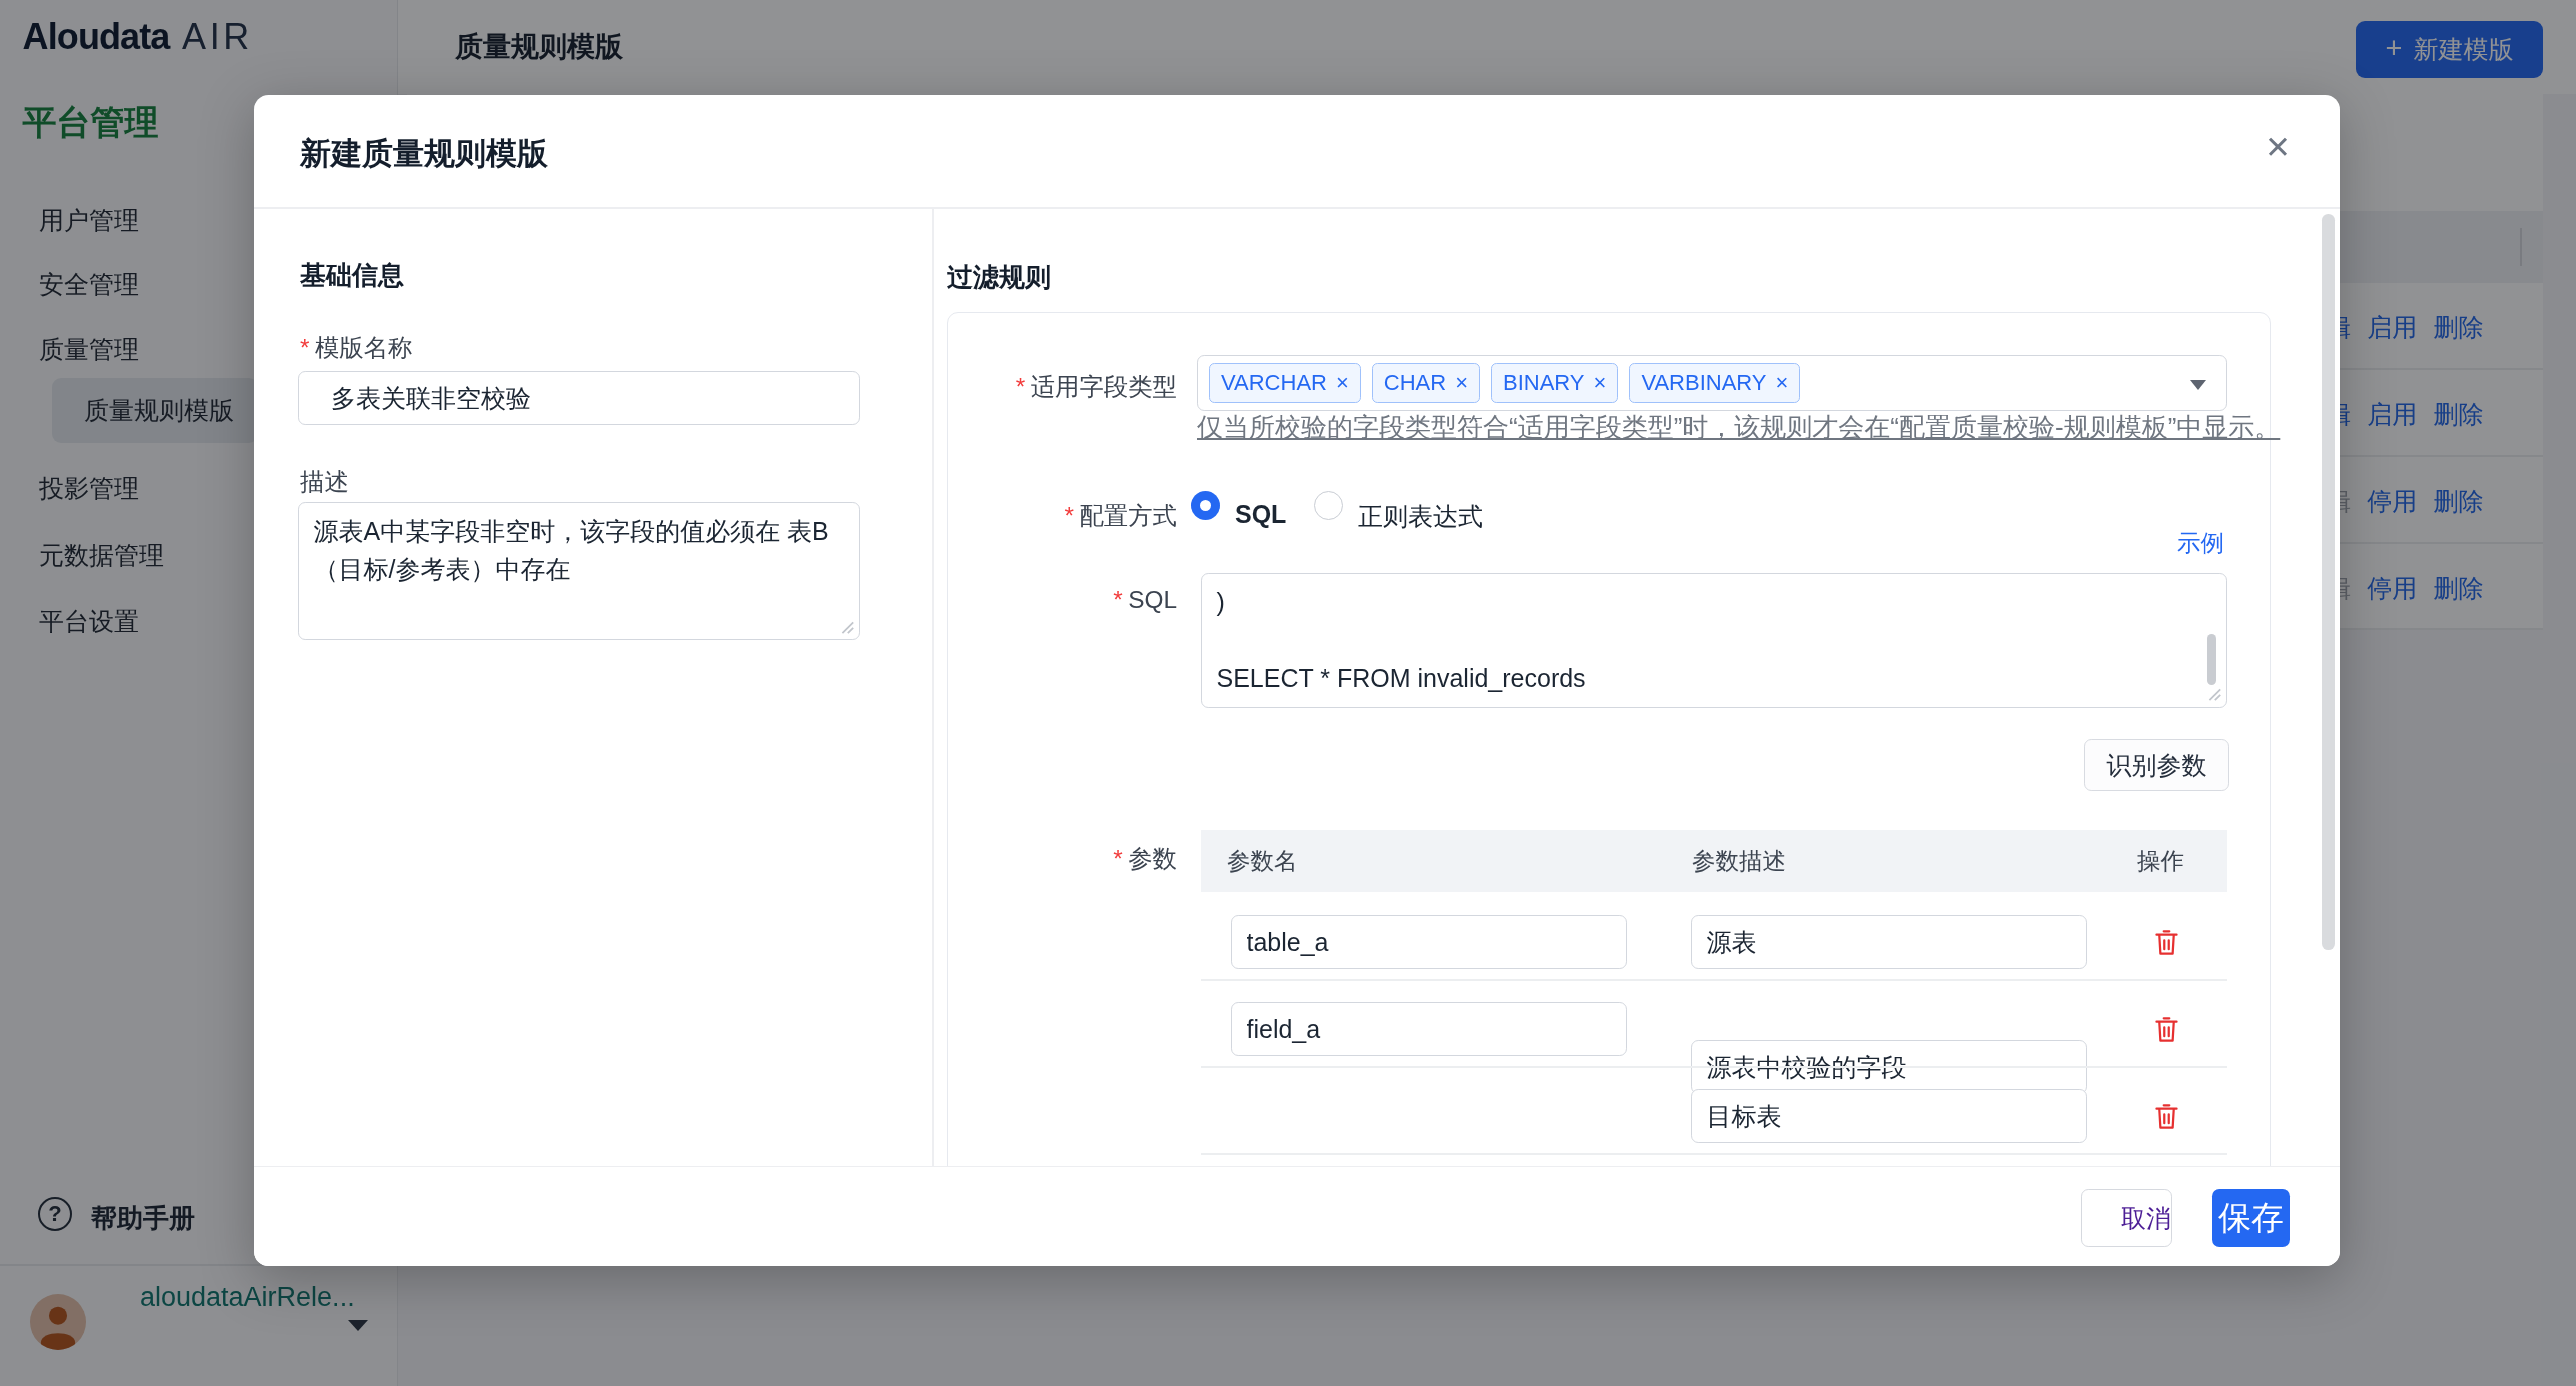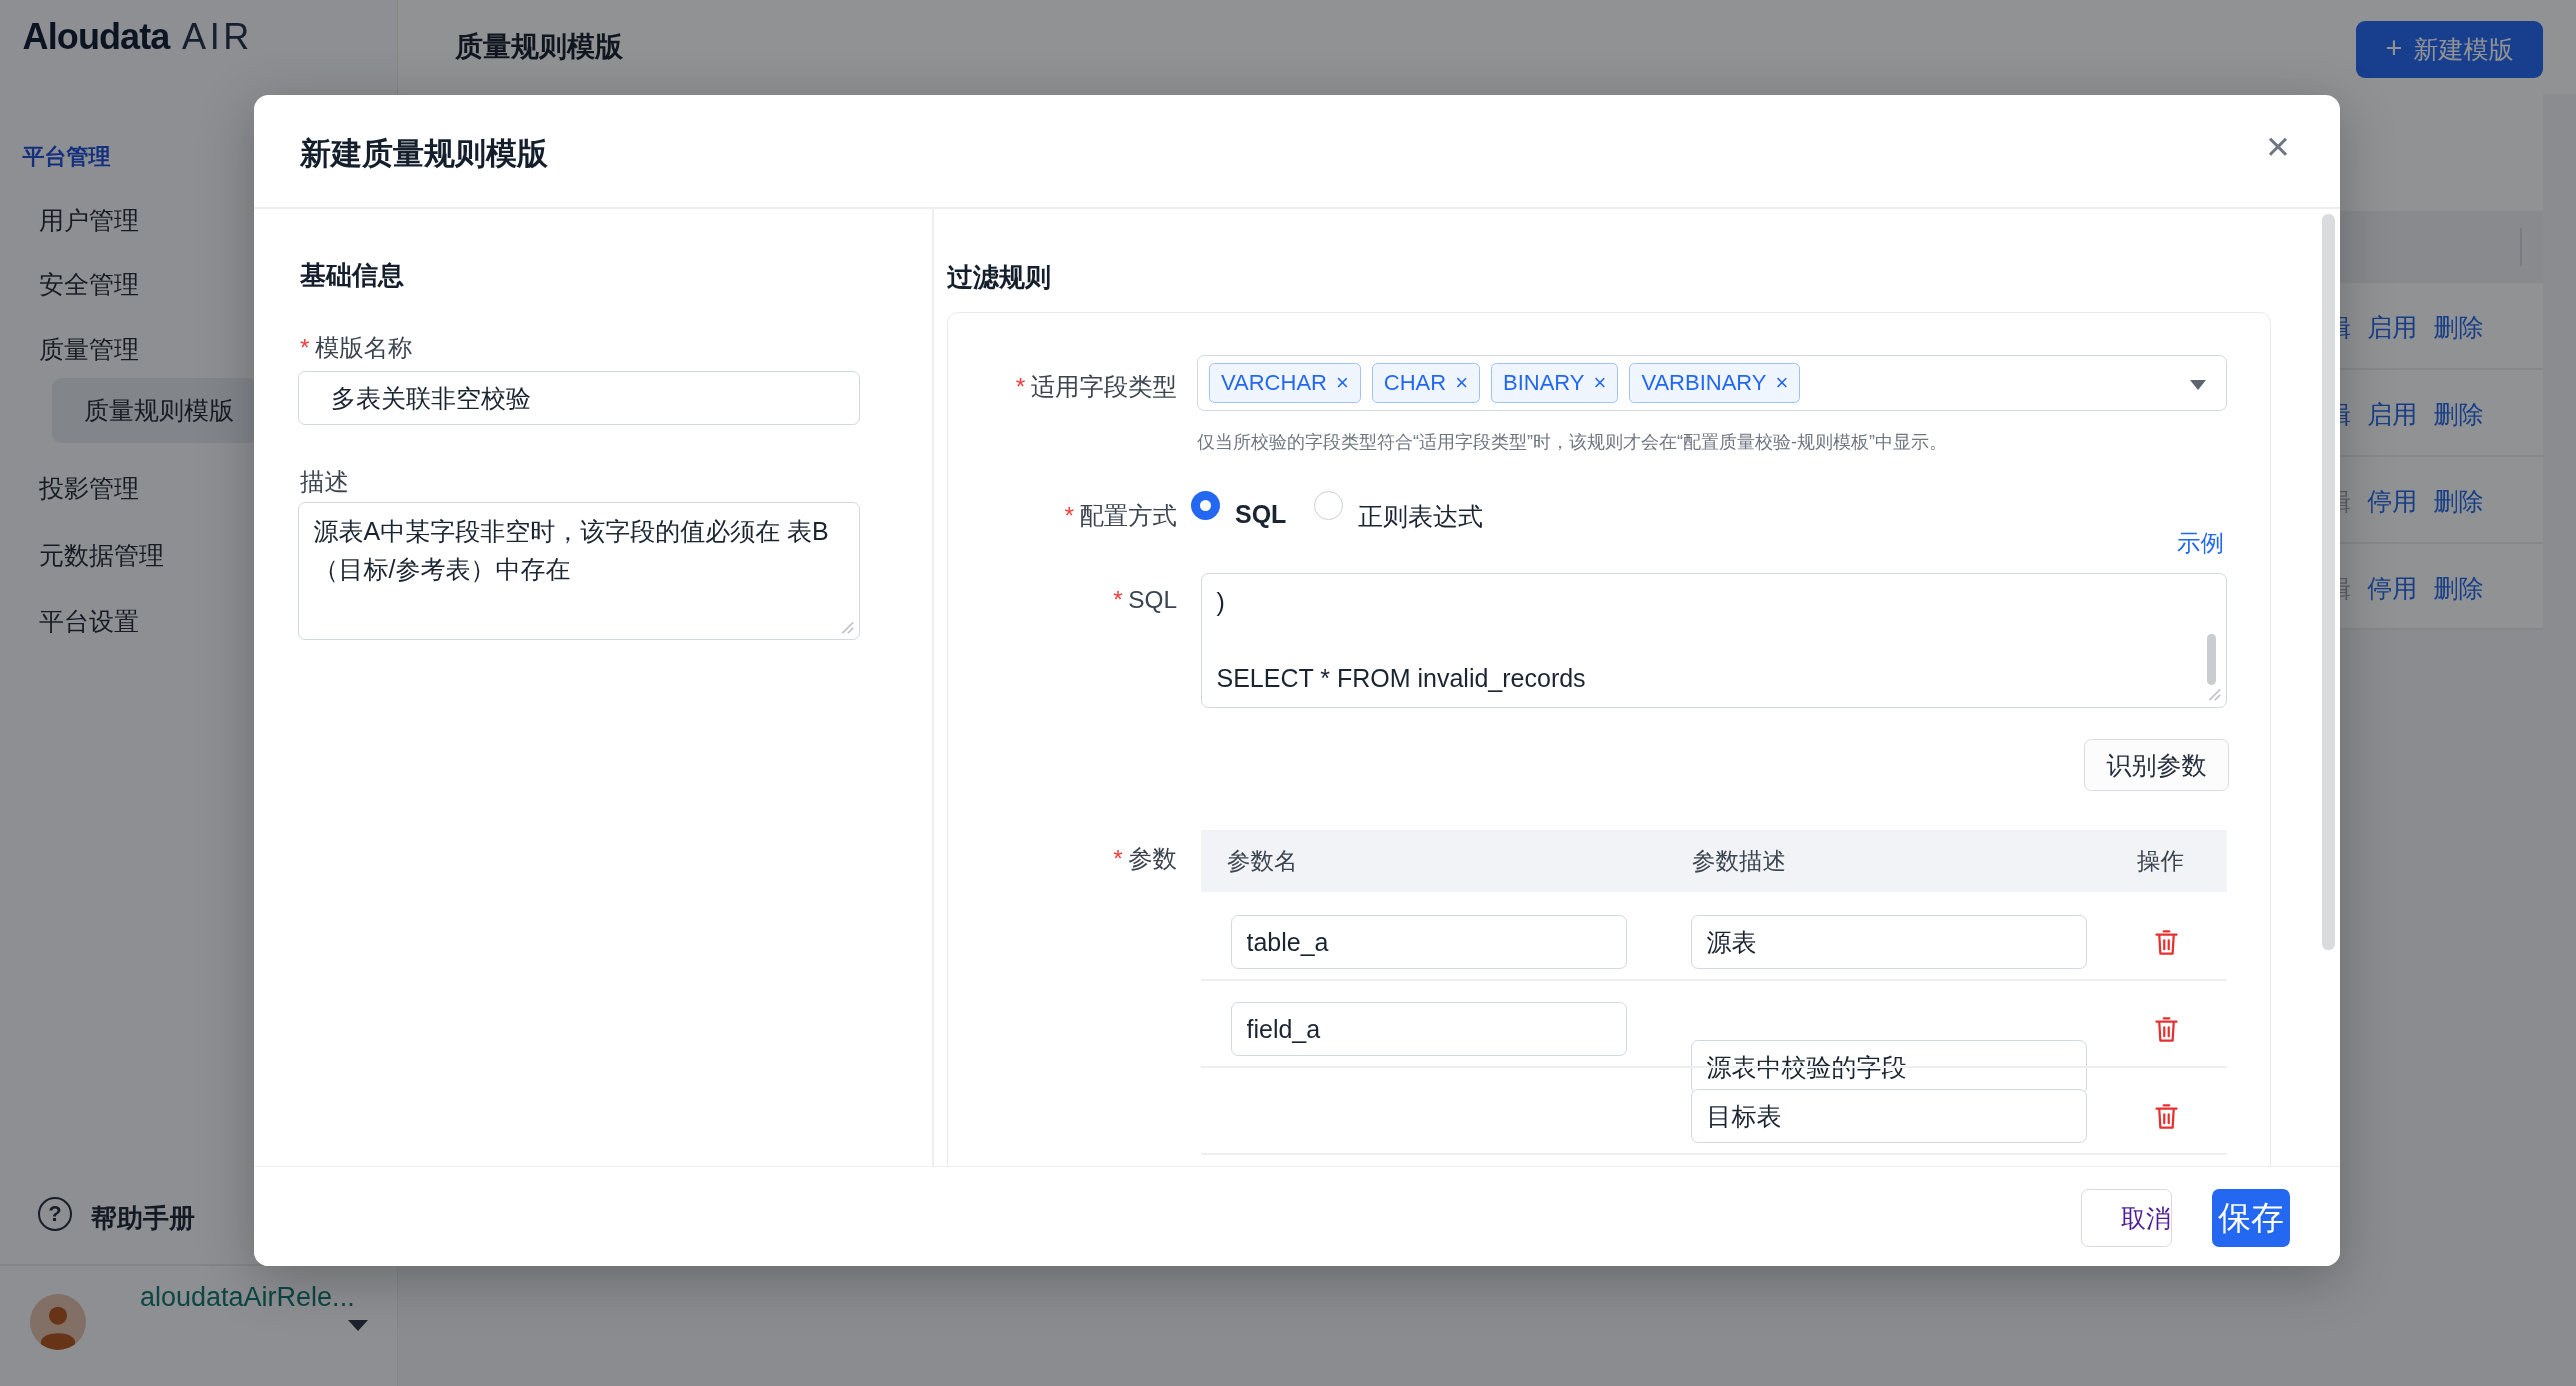--- a/index.html
+++ b/index.html
@@ -24,21 +24,21 @@
   .bg-sep { position:absolute; left:416px; width:2127px; height:1.8px; background:#ecedef; }
   .bg-row { position:absolute; left:2301px; font-size:25px; white-space:nowrap; }
   .bg-row span { display:inline-block; margin-right:16.3px; color:#2166e8; cursor:pointer; }
   .bg-row span.dis { color:#a0a5ad; }
 
   
   .sidebar { position:absolute; left:0; top:0; width:398px; height:1387px; background:#f9fafb; border-right:1.8px solid #e6e8ec; }
   .logo { position:absolute; left:22.6px; top:16.3px; white-space:nowrap; }
   .logo .brand { font-size:36px; font-weight:800; color:#0d1b31; letter-spacing:-0.9px; }
   .logo .suffix { font-size:36px; font-weight:300; color:#223048; letter-spacing:3.6px; margin-left:12.7px; }
-  .side-group { position:absolute; left:22.6px; top:100px; font-size:22px; font-weight:bold; color:#1d4ed8;margin-top:42px; }
+  .side-group { position:absolute; left:22.6px; top:100px; font-size:34px; font-weight:bold; color:#15803d; }
   .side-item { position:absolute; left:39px; font-size:25px; color:#1f2733; cursor:pointer; }
   .side-pill { position:absolute; left:52px; top:378px; width:206px; height:65px; background:#e4e8ed; border-radius:9px; cursor:pointer; }
   .side-pill .txt { position:absolute; left:32px; top:0; line-height:65px; font-size:25px; color:#1f2733; }
   .help-icon { position:absolute; left:38px; top:1197px; width:34px; height:34px; border:2.7px solid #222c3a; border-radius:50%;
                font-size:22px; font-weight:bold; color:#222c3a; text-align:center; line-height:29px; }
   .help-label { position:absolute; left:91px; top:1201px; font-size:26px; font-weight:600; color:#1c2634; }
   .side-divider { position:absolute; left:0; top:1264px; width:398px; height:1.8px; background:#e6e8ec; }
   .avatar { position:absolute; left:30px; top:1294px; width:56px; height:56px; border-radius:50%; background:#e3bfa9; overflow:hidden; cursor:pointer; }
   .username { position:absolute; left:102px; top:1282px; font-size:27px; color:#0f766e; cursor:pointer;margin-left:38px; }
   .user-caret { position:absolute; left:348px; top:1320px; width:0; height:0; border-left:10px solid transparent;
@@ -62,21 +62,21 @@
          font-family:"Liberation Sans","DejaVu Sans",sans-serif; padding:0 14.5px; outline:none; position:absolute; }
   textarea.inp { padding:9px 14.5px; line-height:38px; resize:none; overflow:hidden; }
 
   .ms-box { position:absolute; left:943px; top:260px; width:1030px; height:56px; border:1.8px solid #d3d7de; border-radius:7.2px;
             background:#fff; display:flex; align-items:center; padding:0 36px 0 11px; gap:11px; cursor:pointer; }
   .tag { height:40px; background:#f0f6ff; border:1.8px solid #9fc1fb; border-radius:5.4px; color:#2468F2; font-size:22px;
          display:flex; align-items:center; padding:18px 11px; gap:9px; white-space:nowrap; }
   .tag .x { font-size:22px; line-height:1; cursor:pointer; }
   .ms-caret { position:absolute; right:20px; top:23.5px; width:0; height:0; border-left:8.1px solid transparent;
               border-right:8.1px solid transparent; border-top:10px solid #5d6470; }
-  .hint { position:absolute; left:943px; top:335px; font-size:18px; color:#6f7680; }
+  .hint { position:absolute; left:943px; top:315px; font-size:26px; color:#6f7680;text-decoration:underline; }
 
   .radio { position:absolute; width:29px; height:29px; border-radius:50%; cursor:pointer; }
   .radio.on { background:#2468F2; }
   .radio.on::after { content:""; position:absolute; left:9px; top:9px; width:11px; height:11px; border-radius:50%; background:#fff; }
   .radio.off { background:#fff; border:1.8px solid #c9cdd4; }
   .radio-lab { position:absolute; font-size:25px; color:#1b2532; cursor:pointer; }
   .link { color:#2468F2; font-size:23.5px; cursor:pointer; position:absolute; }
 
   .ta-thumb { position:absolute; width:9px; height:51px; border-radius:4.5px; background:#c9ccd1; }
   .rsz { position:absolute; cursor:nwse-resize; }

